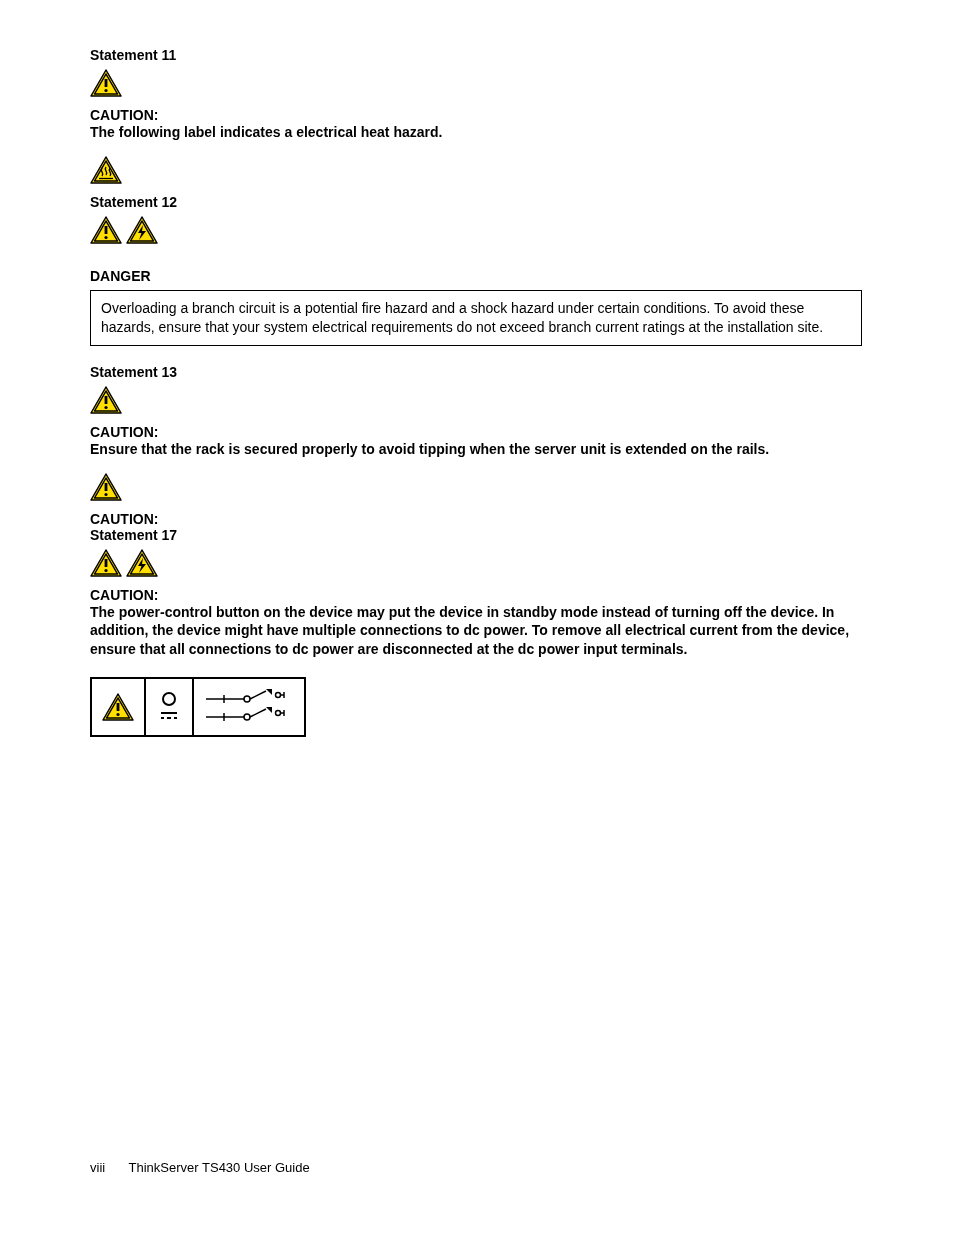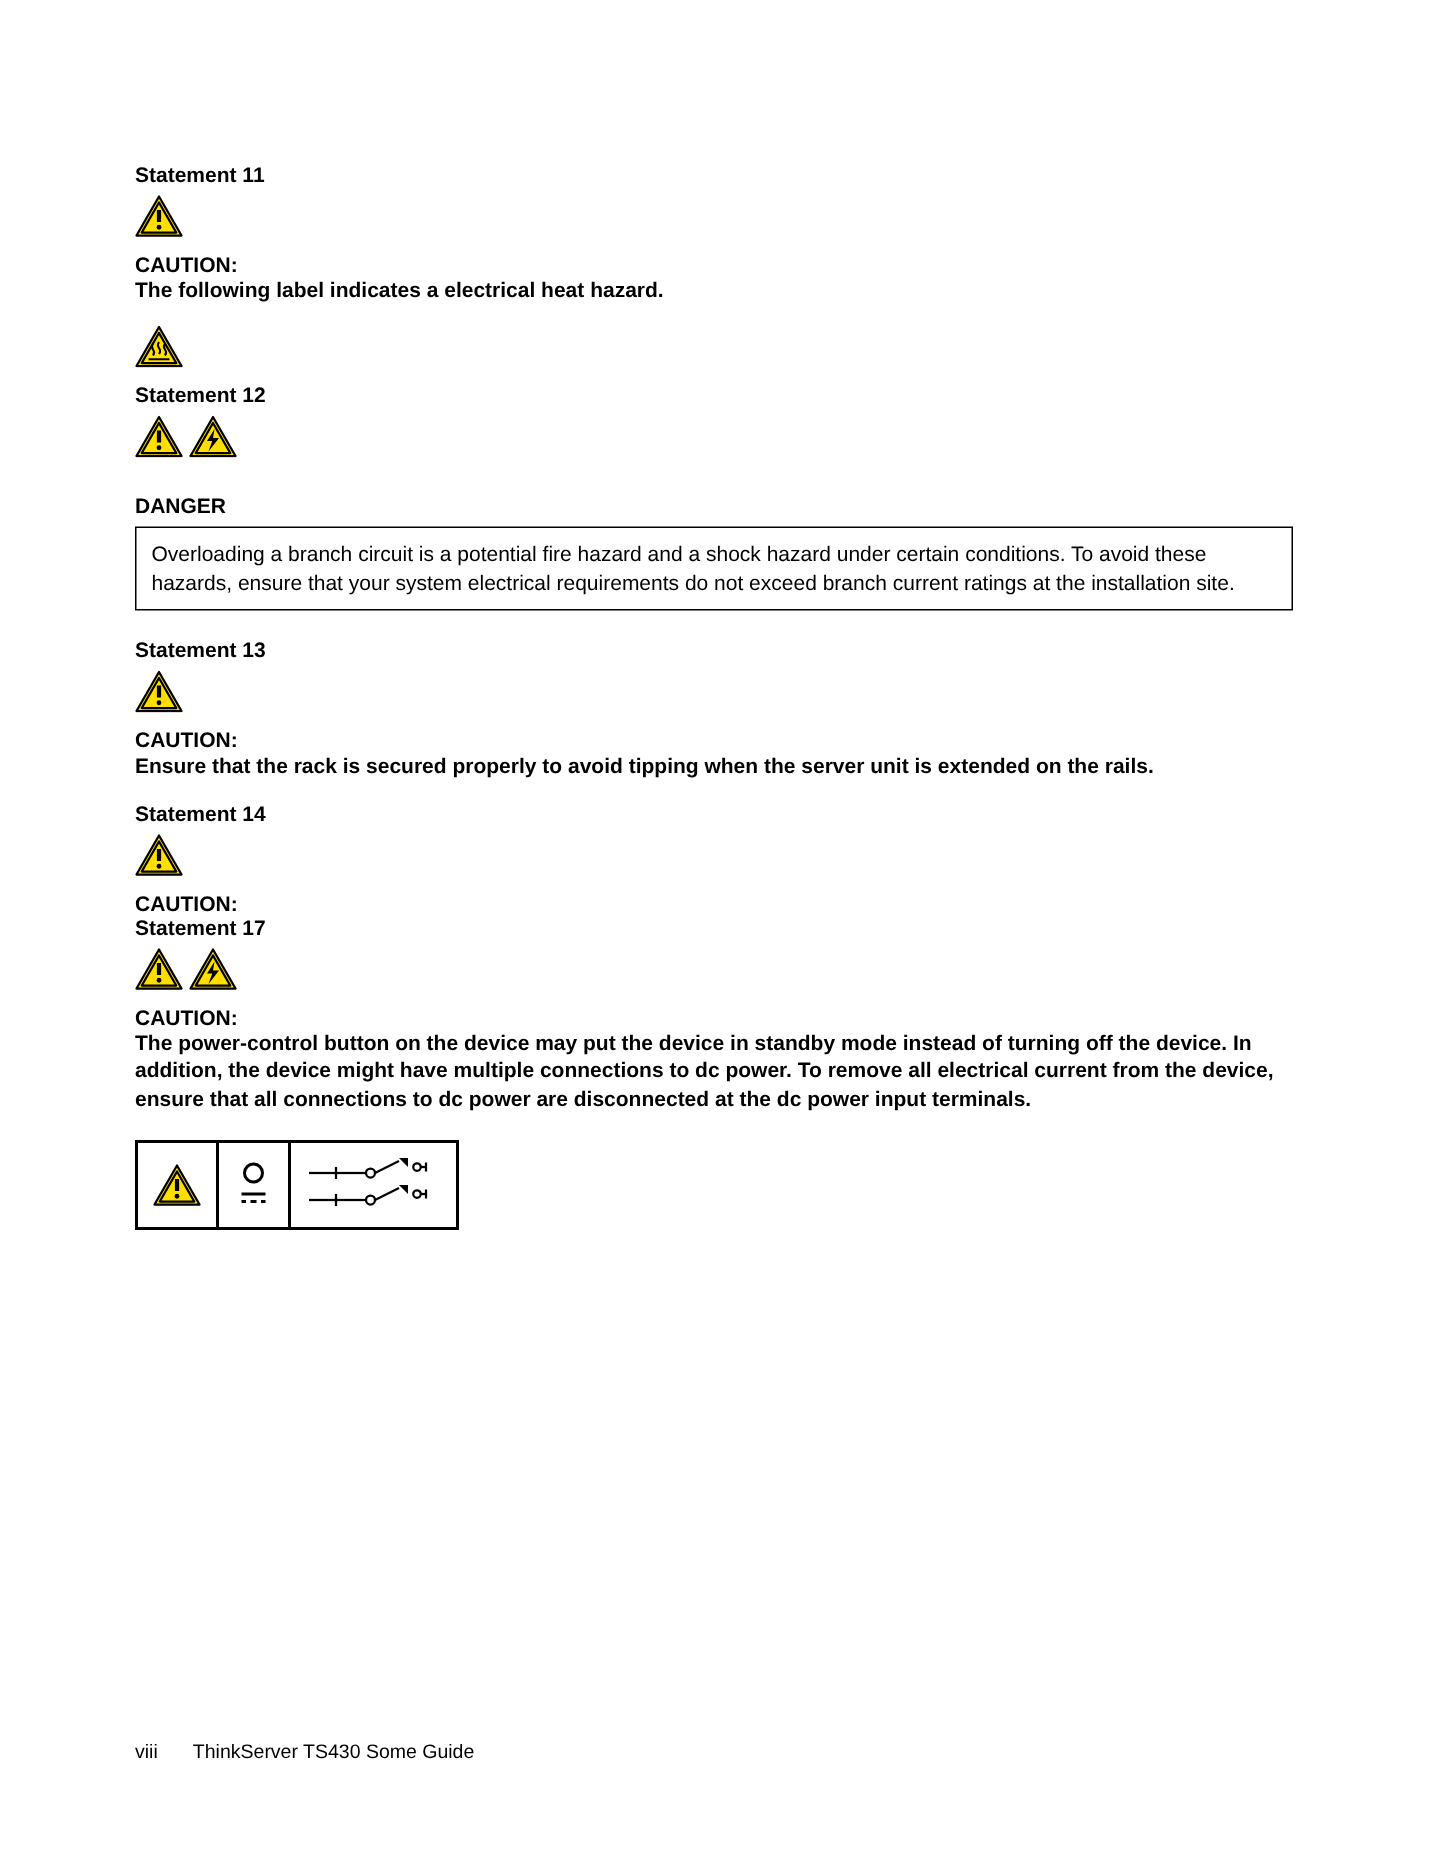--- a/index.html
+++ b/index.html
@@ -8,21 +8,21 @@
     background: #fff;
     font-family: Arial, Helvetica, sans-serif;
     font-size: 14px;
     color: #000;
     width: 954px;
     height: 1235px;
     position: relative;
     box-sizing: border-box;
   }
   .page {
-    padding: 108px 92px 60px 90px;
+    padding: 47px 92px 60px 90px;
     box-sizing: border-box;
     height: 100%;
     position: relative;
   }
   .heading {
     font-weight: bold;
     margin: 0 0 6px 0;
   }
   .icon-row {
     display: flex;
@@ -137,21 +137,20 @@
   <p class="heading">Statement 13</p>
   <div class="icon-row">
     <svg class="warn-icon" viewBox="0 0 32 28">
         <use href="#tri-warn"></use>
       </svg>
   </div>
   <p class="caution-label">CAUTION:</p>
   <p class="body-text">Ensure that the rack is secured properly to avoid tipping when the server unit is extended on the rails.</p>
 
   
-  <p class="heading">Statement 14</p>
   <div class="icon-row">
     <svg class="warn-icon" viewBox="0 0 32 28">
         <use href="#tri-warn"></use>
       </svg>
   </div>
   <p class="caution-label">CAUTION:</p>
 
   
   <p class="heading">Statement 17</p>
   <div class="icon-row">
@@ -201,16 +200,16 @@
         <polygon points="62,20 68,20 68,26" fill="#000"></polygon>
         <circle cx="74" cy="26" r="2.5" fill="none" stroke="#000" stroke-width="1.5"></circle>
         <line x1="76" y1="26" x2="80" y2="26" stroke="#000" stroke-width="1.5"></line>
         <line x1="80" y1="23" x2="80" y2="29" stroke="#000" stroke-width="1.5"></line>
       </svg>
     </div>
   </div>
 
   <div class="footer">
     <span class="pageno">viii</span>
-    <span>ThinkServer TS430 Some Guide</span>
+    <span>ThinkServer TS430 User Guide</span>
   </div>
 
 </div>
 
 </body></html>

